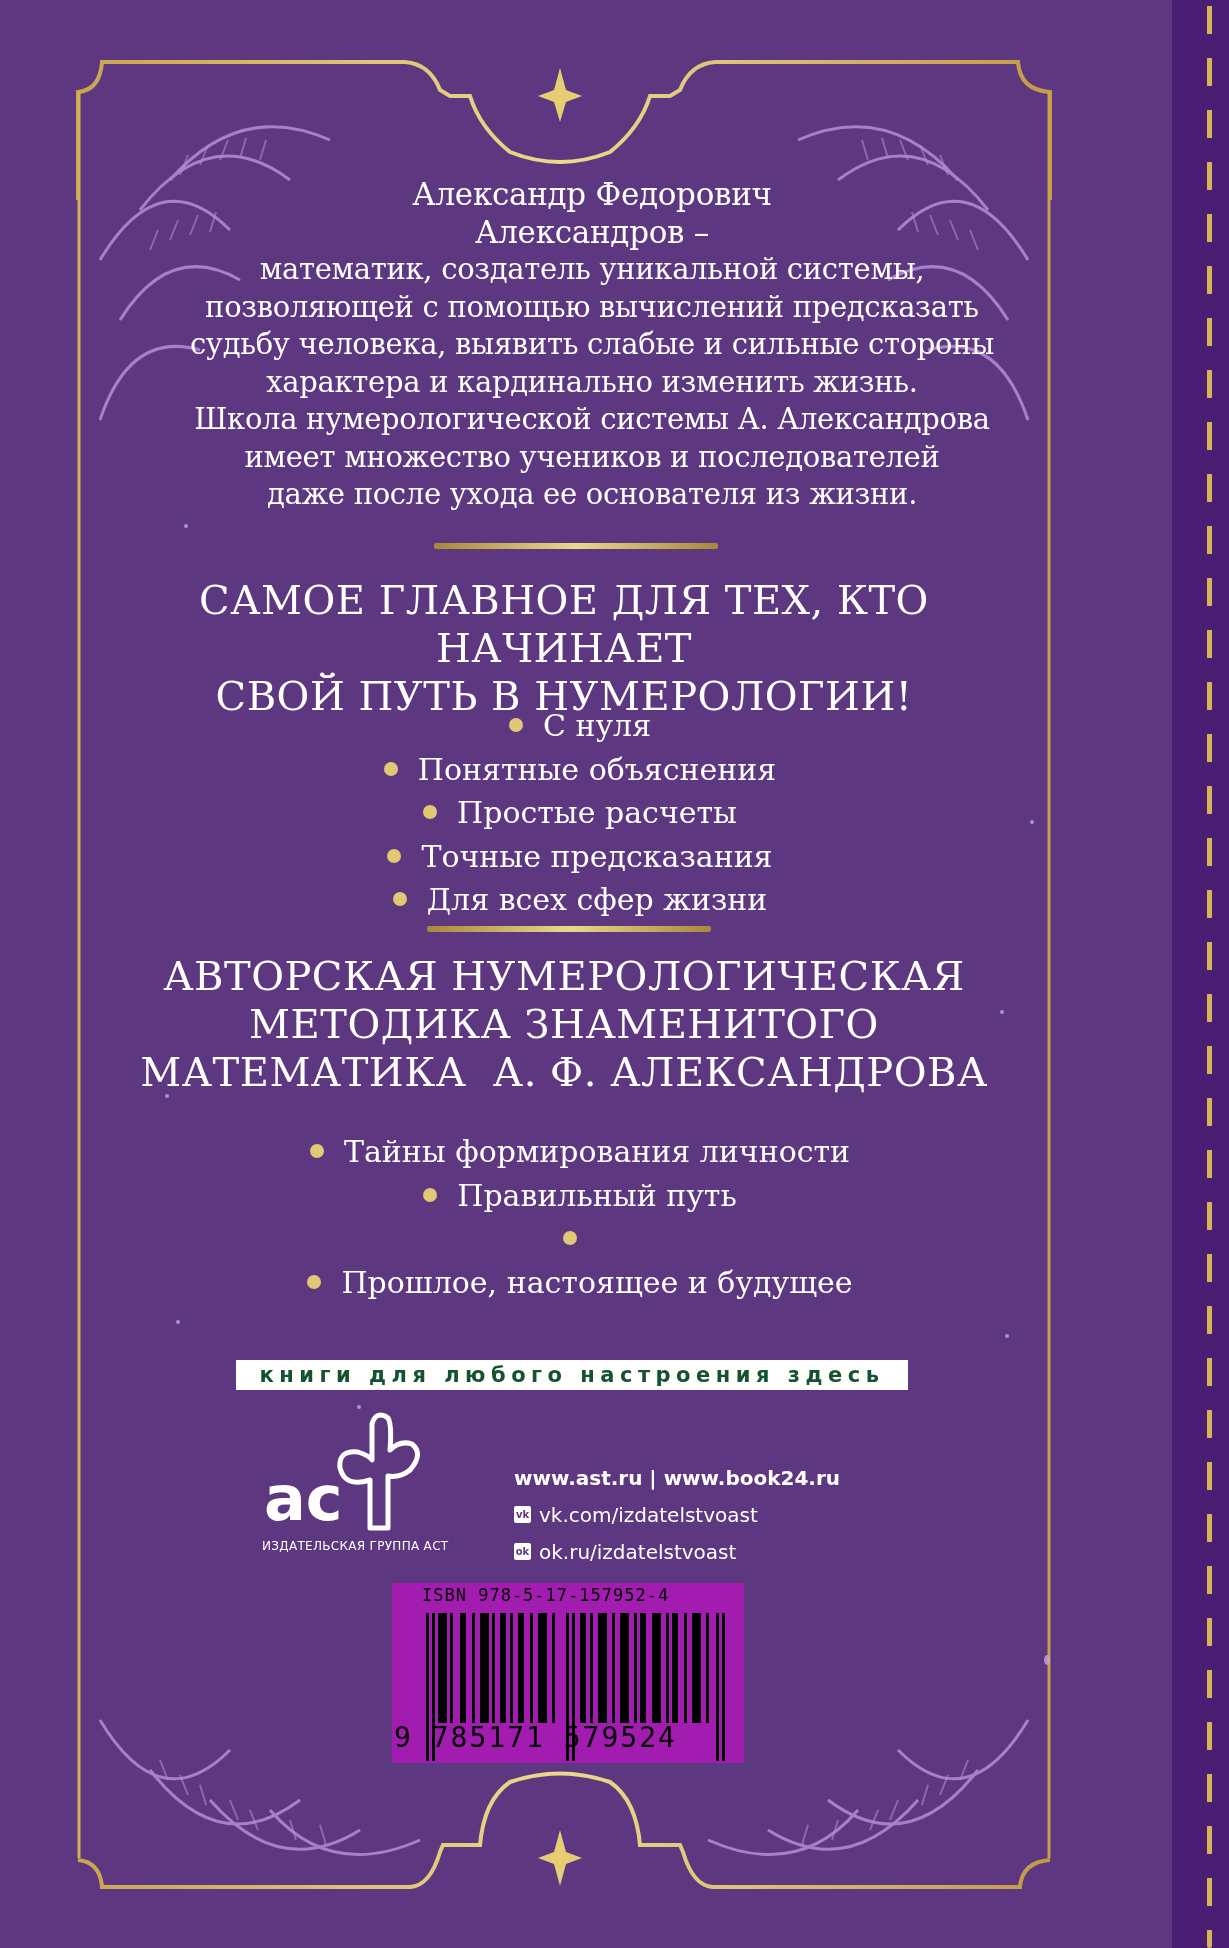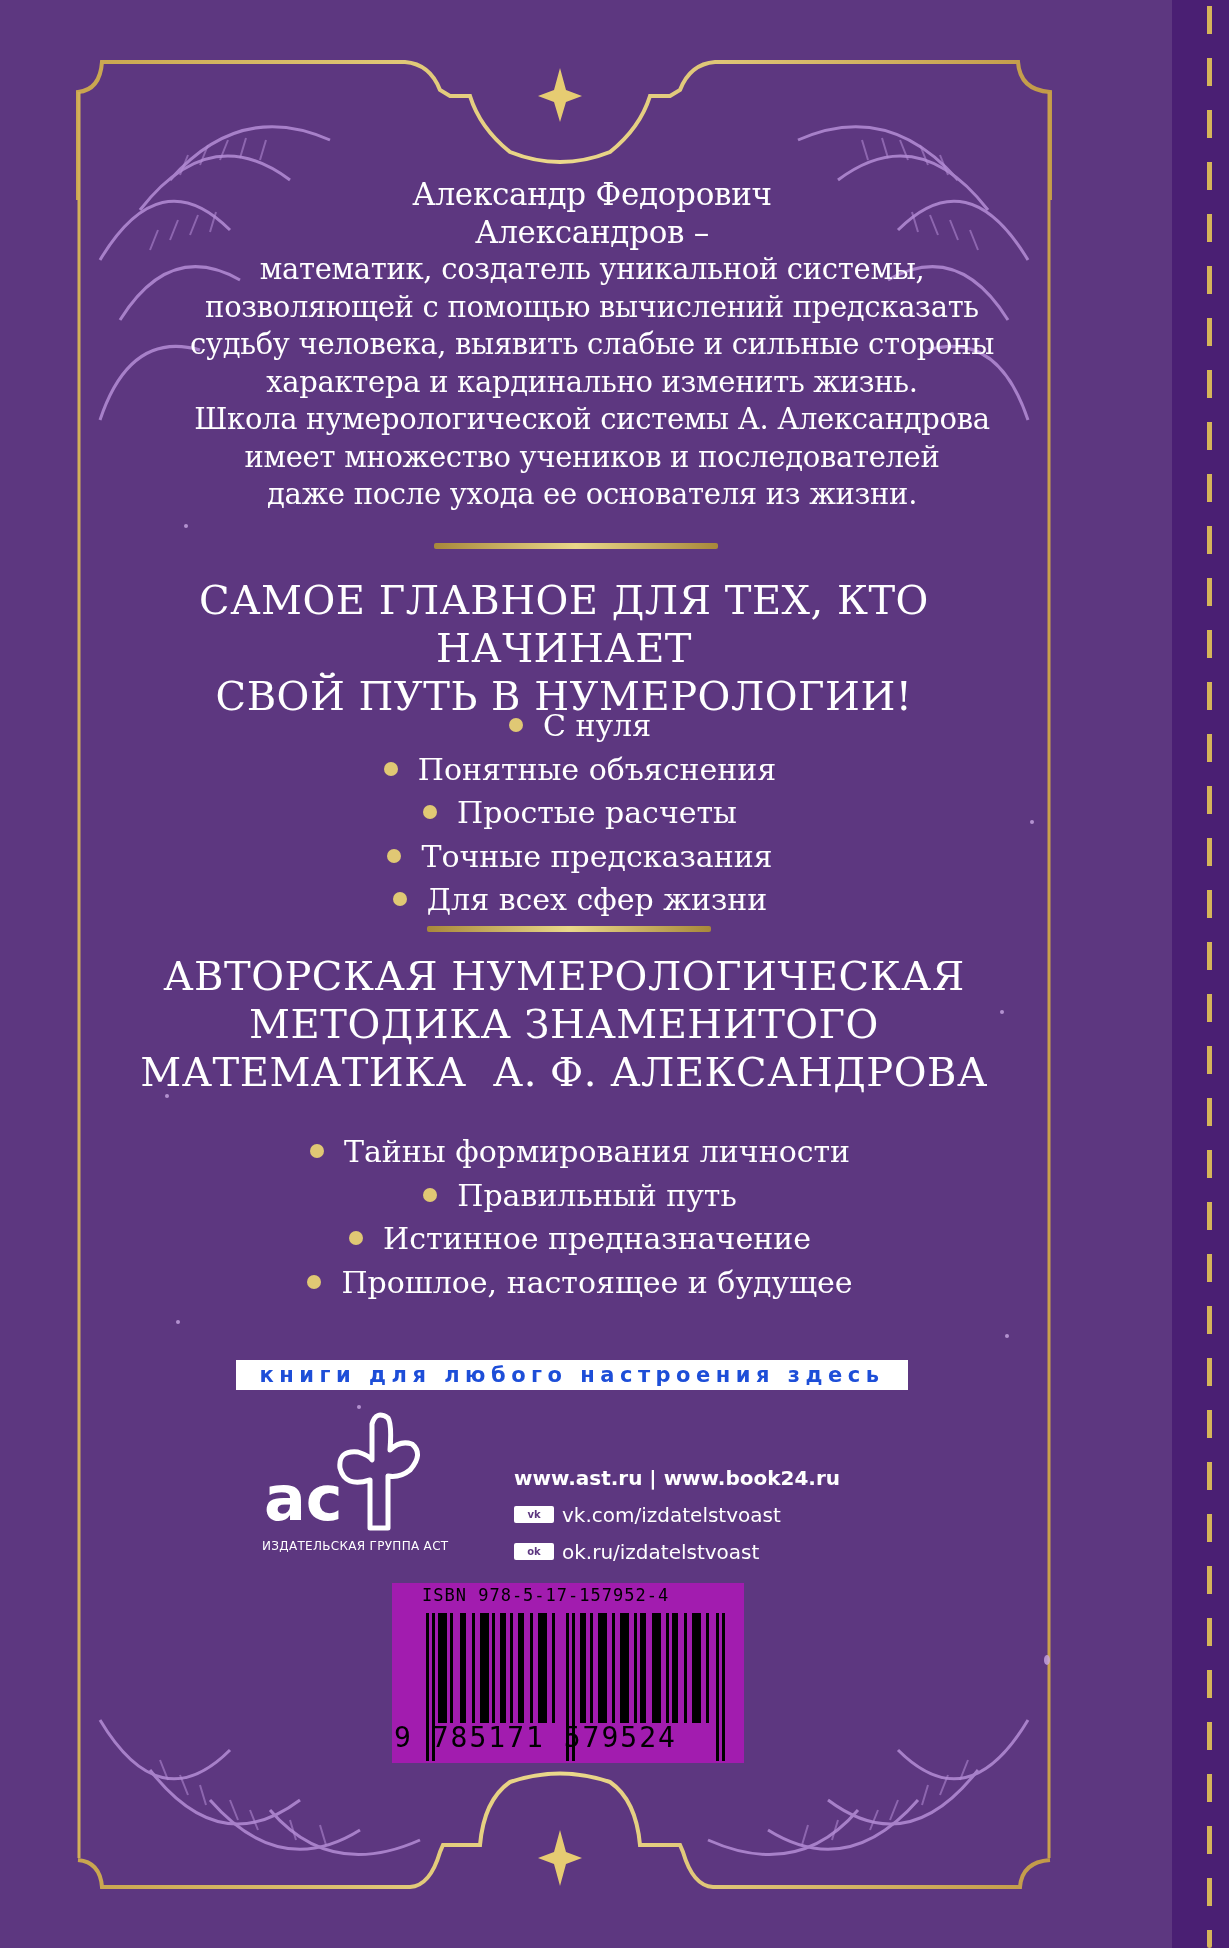--- a/index.html
+++ b/index.html
@@ -13,27 +13,27 @@
   .block { position: absolute; left: 78px; width: 972px; text-align: center; }
   .bio { top: 176px; font-size: 29px; line-height: 37.5px; letter-spacing: -0.3px; margin-left: 28px; }
   .bio .name { font-size: 31px; }
   .divider { position: absolute; height: 6px; border-radius: 2px;
     background: linear-gradient(to right, #a8883a, #ead889 50%, #a8883a); }
   .h1 { font-size: 40px; line-height: 48px; letter-spacing: 0.5px; text-transform: uppercase; }
   .bul { font-size: 30px; line-height: 43.5px; }
   .bul li { list-style: none; }
   .bul .dot { display: inline-block; width: 14px; height: 14px; border-radius: 50%; background: #e0c874; margin-right: 20px; vertical-align: middle; position: relative; top: -3px; }
   ul { margin: 16px; padding: 0; }
-  .tagline { position: absolute; left: 236px; top: 1360px; width: 672px; height: 30px; background: #fff; color: #1d4ed8;
+  .tagline { position: absolute; left: 236px; top: 1360px; width: 672px; height: 30px; background: #fff; color: #14532d;
     font-family: "DejaVu Sans", "Liberation Sans", sans-serif; font-weight: bold; font-size: 21px; letter-spacing: 5.5px; text-align: center; line-height: 30px; }
   .logo { position: absolute; left: 260px; top: 1410px; }
   .publisher { position: absolute; left: 262px; top: 1539px; font-family: "DejaVu Sans", "Liberation Sans", sans-serif; font-size: 12px; letter-spacing: 0.3px; color: #fff; }
   .links { position: absolute; left: 514px; top: 1460px; font-family: "DejaVu Sans", "Liberation Sans", sans-serif; font-size: 20px; line-height: 37px; color: #fff; }
   .links b { font-weight: normal; }
-  .sq { display: inline-block; width: 40px; height: 17px; background: #fff; border-radius: 2px; vertical-align: middle; margin-right: 8px; position: relative; top: -2px; color: #5d3780; font-size: 10px; line-height: 17px; text-align: center; font-weight: bold; }
+  .sq { display: inline-block; width: 17px; height: 17px; background: #fff; border-radius: 2px; vertical-align: middle; margin-right: 8px; position: relative; top: -2px; color: #5d3780; font-size: 10px; line-height: 17px; text-align: center; font-weight: bold; }
   .barcode { position: absolute; left: 392px; top: 1583px; width: 352px; height: 180px; background: #a21caf; }
   .isbn-top { position: absolute; left: 30px; top: 2px; font-family: "DejaVu Sans Mono", "Liberation Mono", monospace; font-size: 17px; color: #000; letter-spacing: 1px; }
   .bars { position: absolute; left: 34px; top: 30px; width: 302px; height: 148px; }
   .isbn-bottom { position: absolute; left: 2px; top: 138px; font-family: "DejaVu Sans Mono", "Liberation Mono", monospace; font-size: 28px; color: #000; letter-spacing: 2px; background: transparent; }
 </style>
 </head>
 <body>
 
 <div class="cover"></div>
 <div class="spine"></div>
@@ -128,21 +128,21 @@
 <div class="divider" style="left:427px;top:926px;width:284px"></div>
 
 <div class="block h1" style="top:952px">
   <div>Авторская нумерологическая</div>
   <div>методика знаменитого</div>
   <div style="white-space:pre">математика  А. Ф. Александрова</div>
 </div>
 <ul class="block bul" style="top:1114px">
   <li><span class="dot"></span><span>Тайны формирования личности</span></li>
   <li><span class="dot"></span><span>Правильный путь</span></li>
-  <li><span class="dot"></span><span>Истинное предназначение</span></li>
+  <li><span class="dot"></span></li>
   <li><span class="dot"></span><span>Прошлое, настоящее и будущее</span></li>
 </ul>
 
 <div class="tagline">книги для любого настроения здесь</div>
 
 <svg class="logo" width="190" height="125" viewBox="0 0 190 125">
   <text x="4" y="110" font-family="DejaVu Sans, sans-serif" font-weight="bold" font-size="62" fill="#fff">ас</text>
   <path d="M110,118 L110,70 Q85,78 80,58 Q78,40 98,42 Q110,46 112,50 L112,14 Q116,0 128,8 Q132,14 130,40 Q140,30 152,34 Q164,44 150,60 Q140,68 128,66 L128,118 Z" fill="none" stroke="#fff" stroke-width="5" stroke-linejoin="round"></path>
 </svg>
 <div class="publisher">ИЗДАТЕЛЬСКАЯ ГРУППА АСТ</div>

